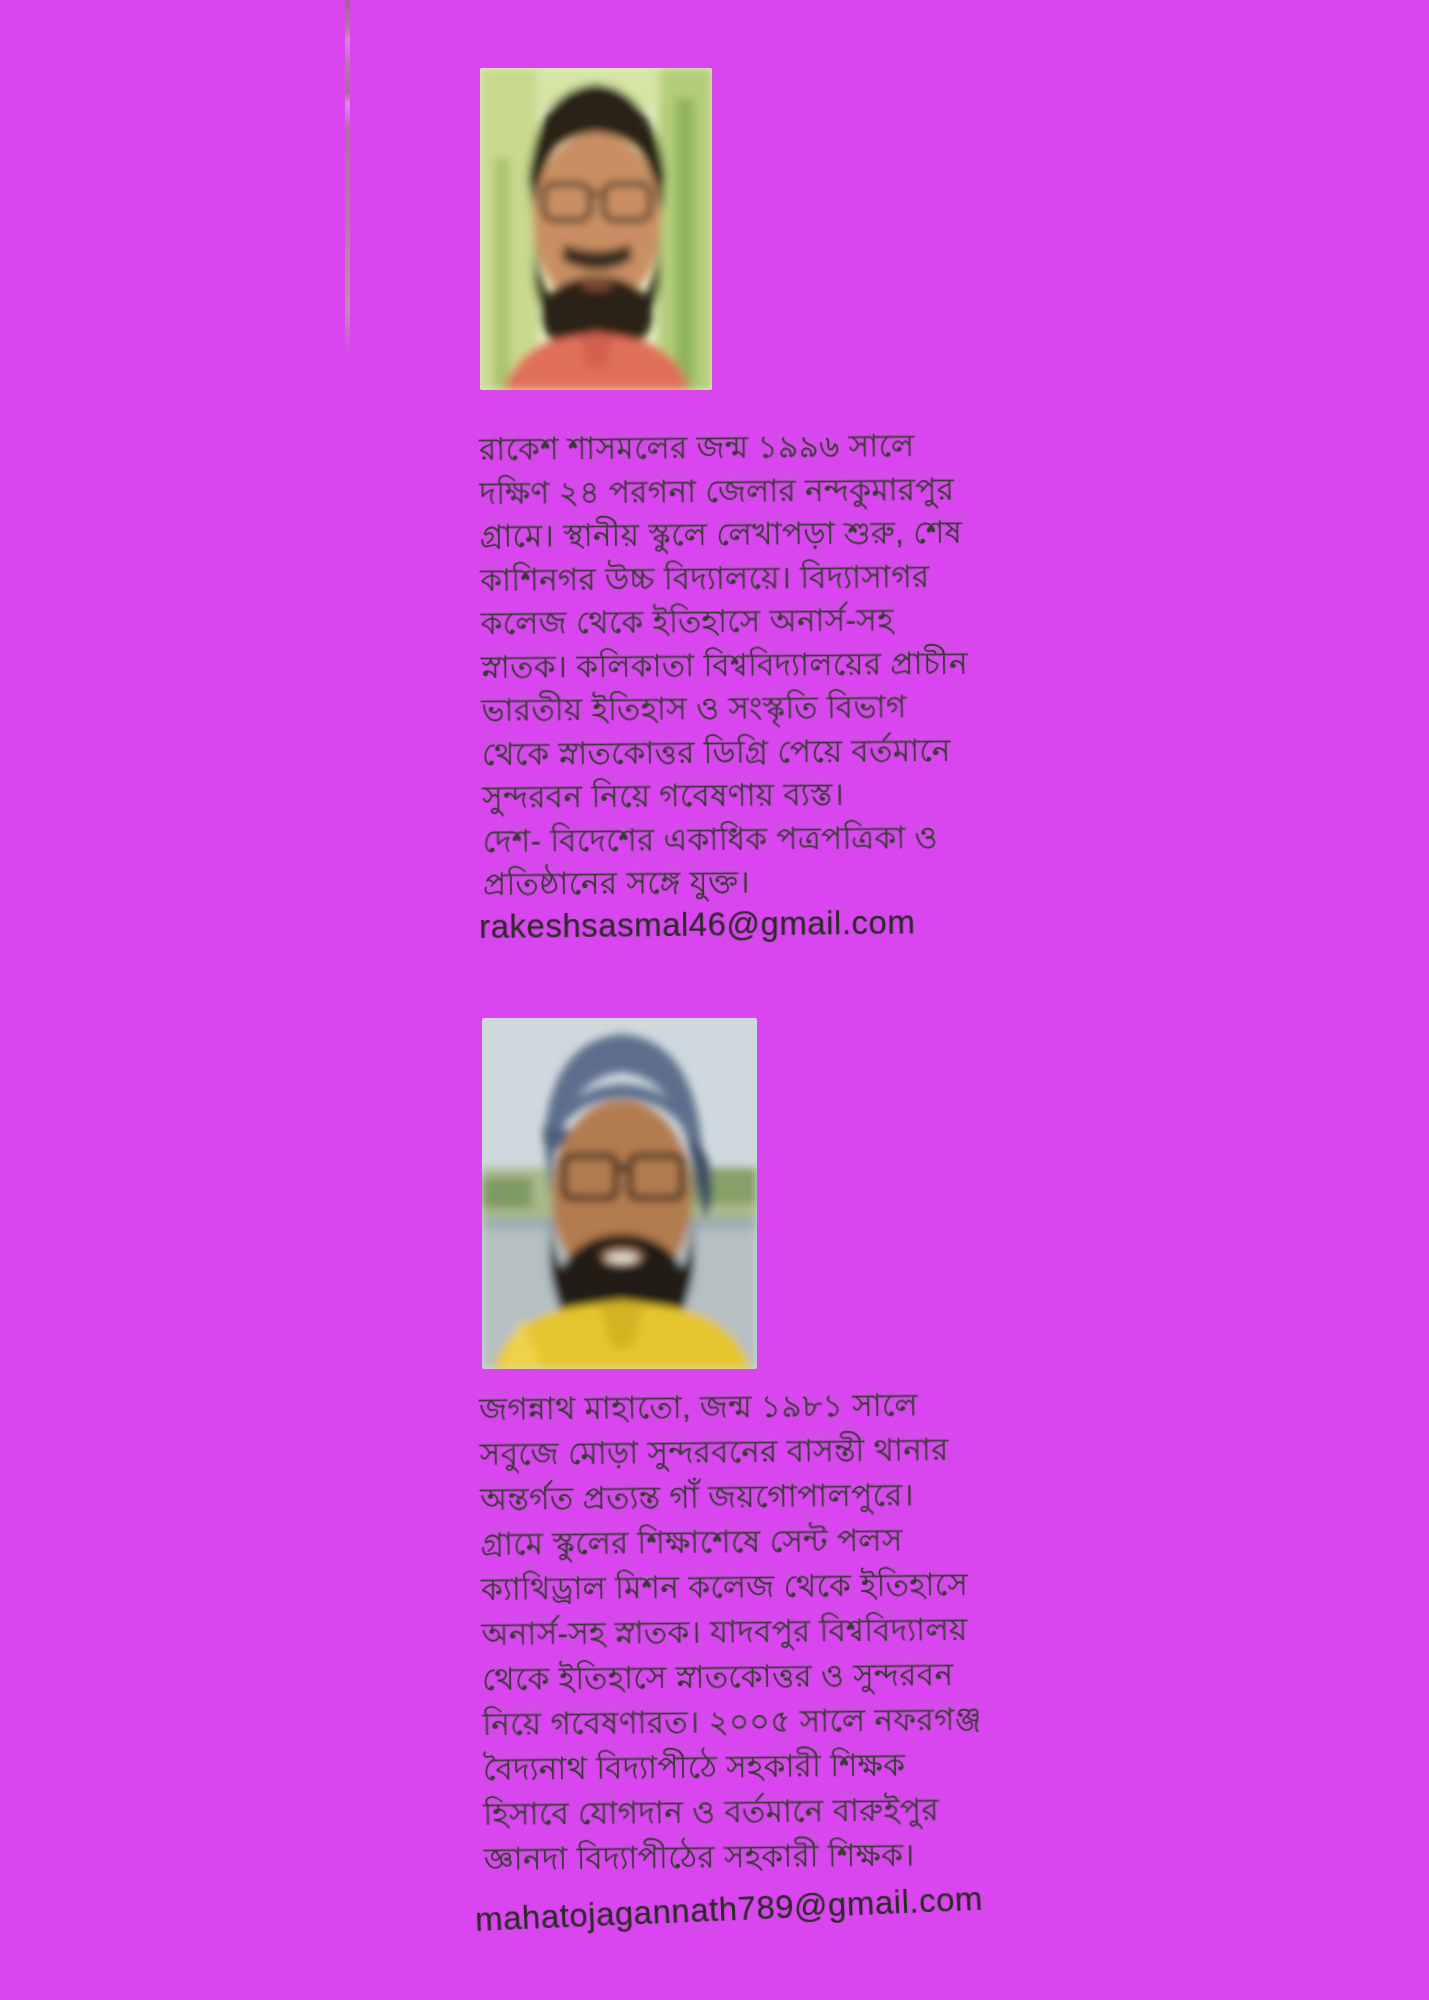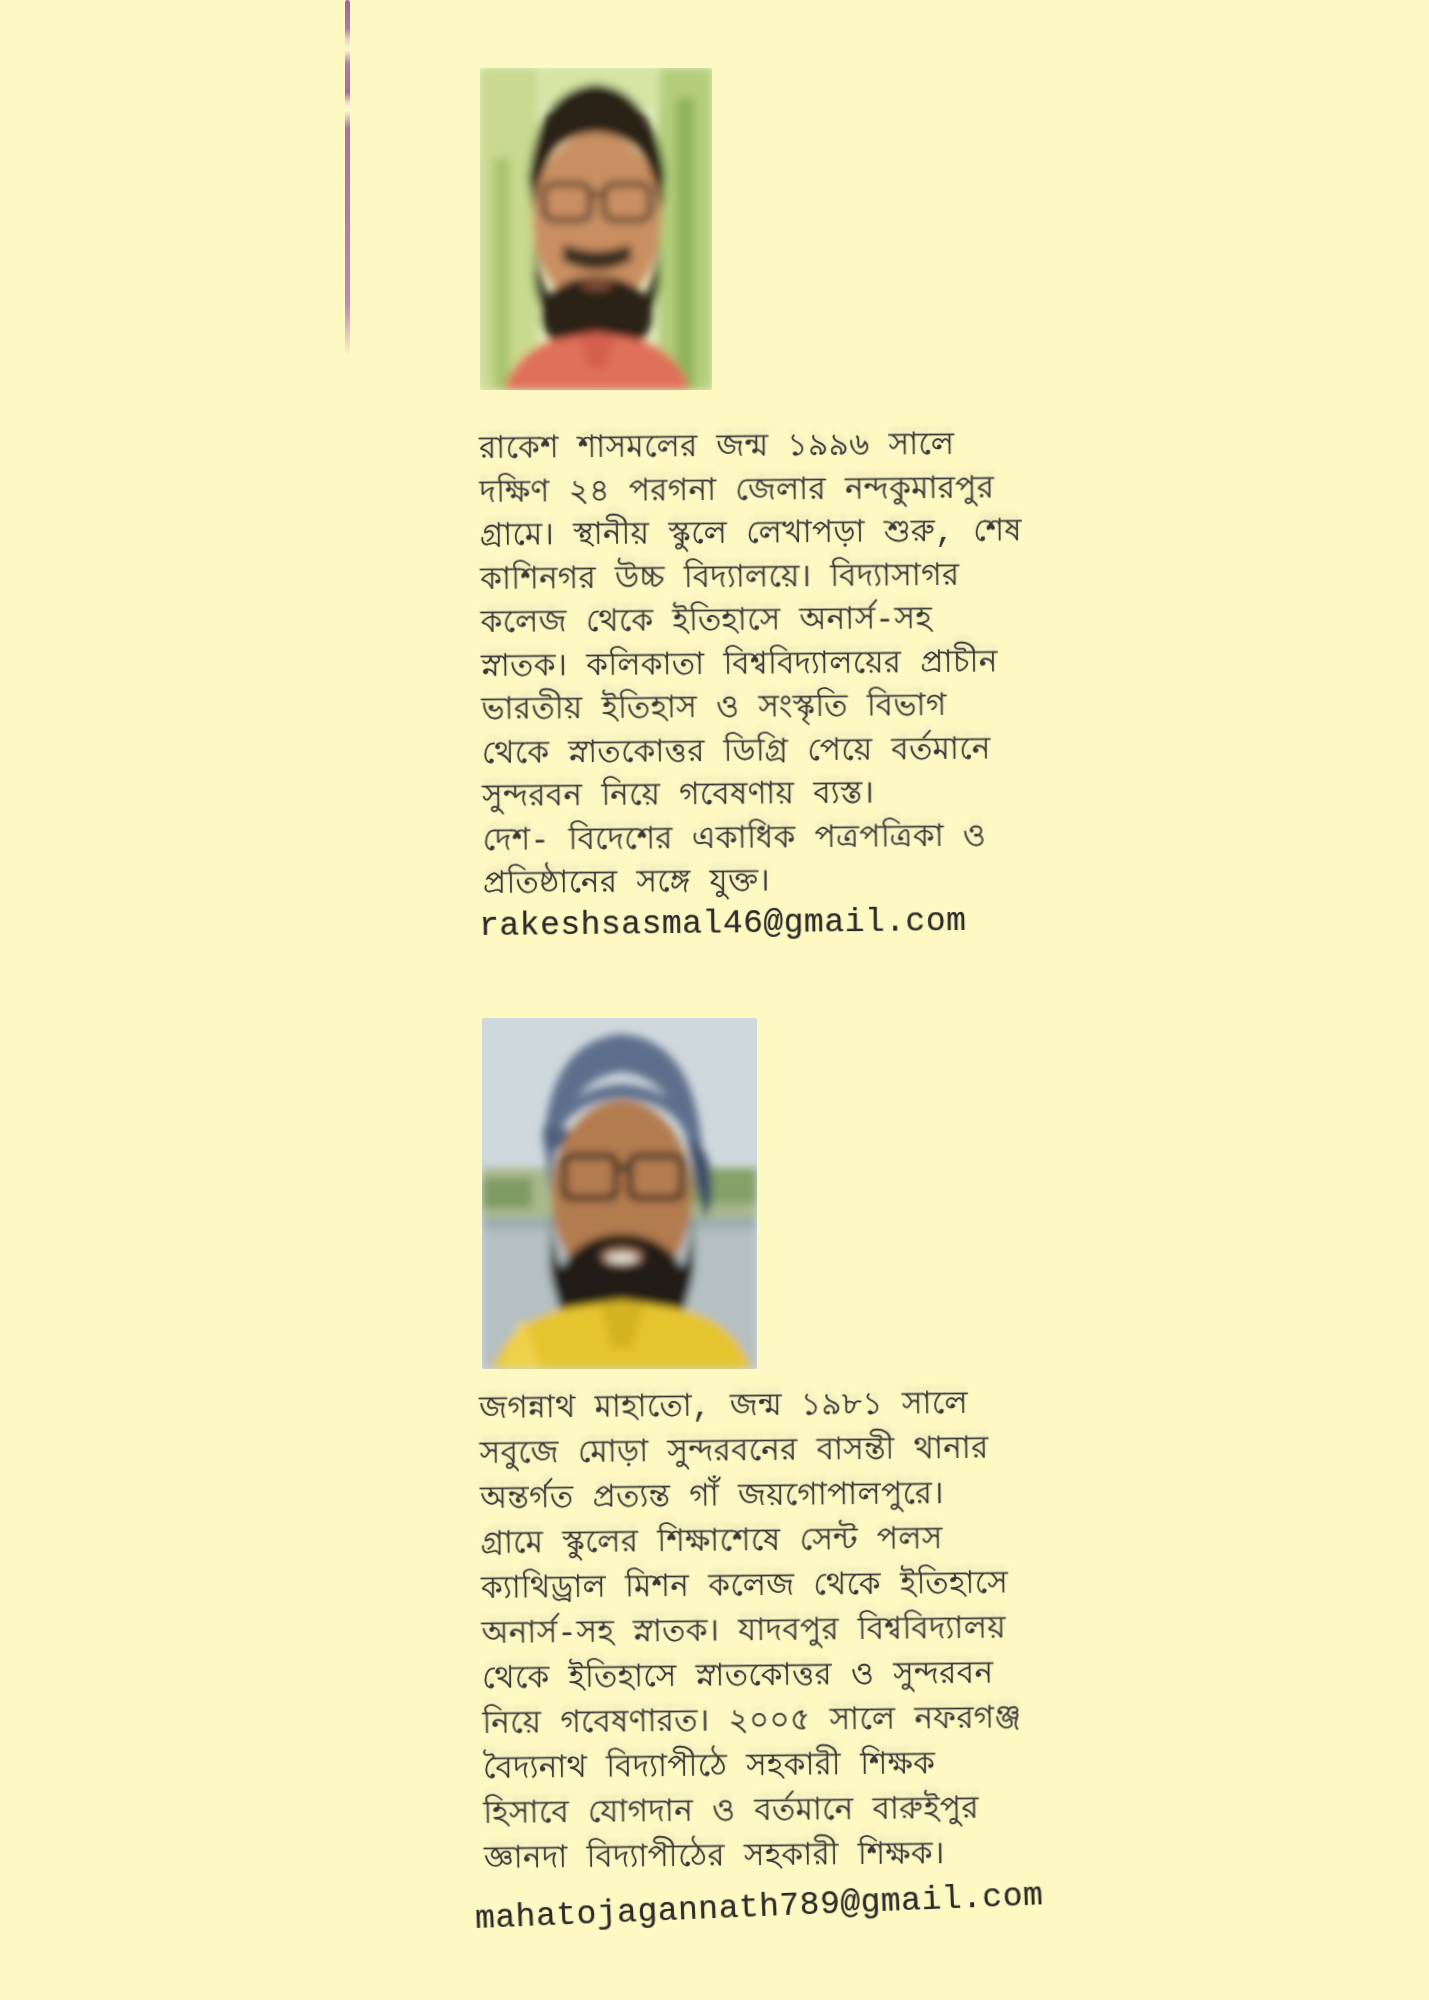--- a/index.html
+++ b/index.html
@@ -1,21 +1,21 @@
 <!DOCTYPE html>
 <html><head>
 <meta charset="utf-8">
 <style>
   html,body{margin:0;padding:0;background:#ffffff;}
   .page{
     position:relative;
     width:1429px;height:2000px;
-    background:#fef9c3;
+    background:#d946ef;
     overflow:hidden;
-    font-family:Liberation Mono, monospace;
+    font-family:Liberation Sans, sans-serif;
   }
   
   .fold-line{
     position:absolute;
     left:345px;top:0;
     width:5px;height:356px;
     background:linear-gradient(180deg,
       #a9608f 0%, #b877a4 8%,
       rgba(214,180,205,.55) 11%, rgba(255,255,255,.2) 14%,
       #b877a4 18%, #ad6a99 26%,

